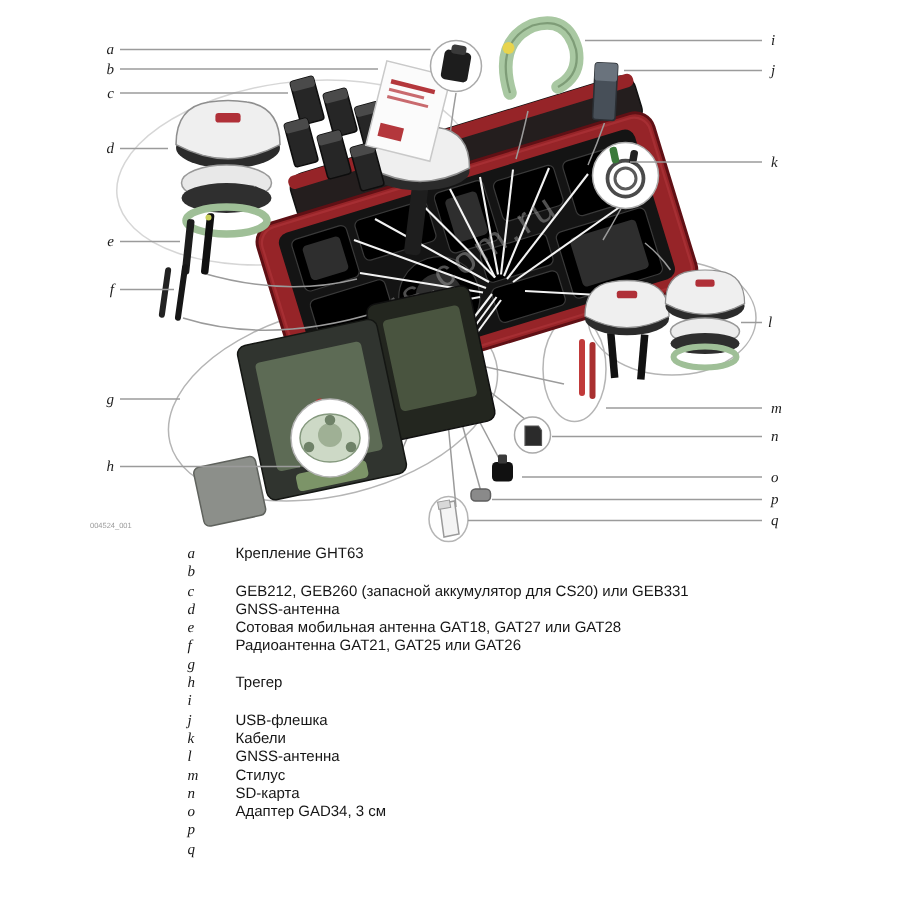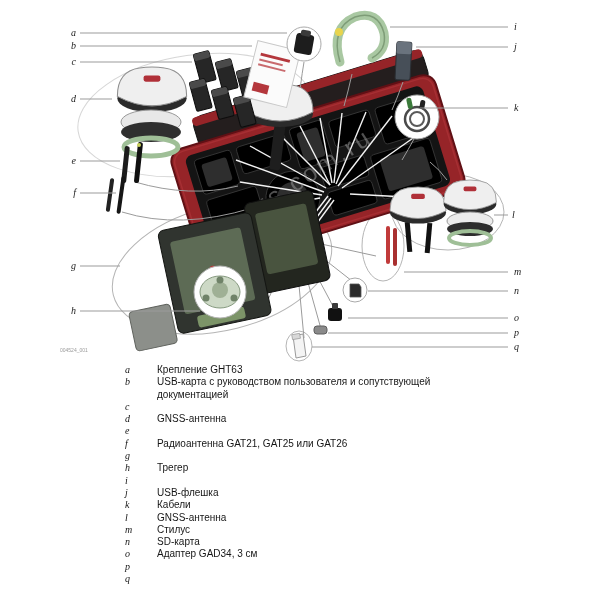--- a/index.html
+++ b/index.html
@@ -268,31 +268,32 @@
 </svg>
 </div>
 
 <div class="legend">
     <div class="legend-row">
       <span class="legend-letter">a</span>
       <span class="legend-text">Крепление GHT63</span>
     </div>
     <div class="legend-row">
       <span class="legend-letter">b</span>
-      <span class="legend-text">USB-карта с руководством пользователя и сопутствующей документацией</span>
     </div>
     <div class="legend-row">
       <span class="legend-letter">c</span>
+      <span class="legend-text">GEB212, GEB260 (запасной аккумулятор для CS20) или GEB331</span>
     </div>
     <div class="legend-row">
       <span class="legend-letter">d</span>
       <span class="legend-text">GNSS-антенна</span>
     </div>
     <div class="legend-row">
       <span class="legend-letter">e</span>
+      <span class="legend-text">Сотовая мобильная антенна GAT18, GAT27 или GAT28</span>
     </div>
     <div class="legend-row">
       <span class="legend-letter">f</span>
       <span class="legend-text">Радиоантенна GAT21, GAT25 или GAT26</span>
     </div>
     <div class="legend-row">
       <span class="legend-letter">g</span>
     </div>
     <div class="legend-row">
       <span class="legend-letter">h</span>

